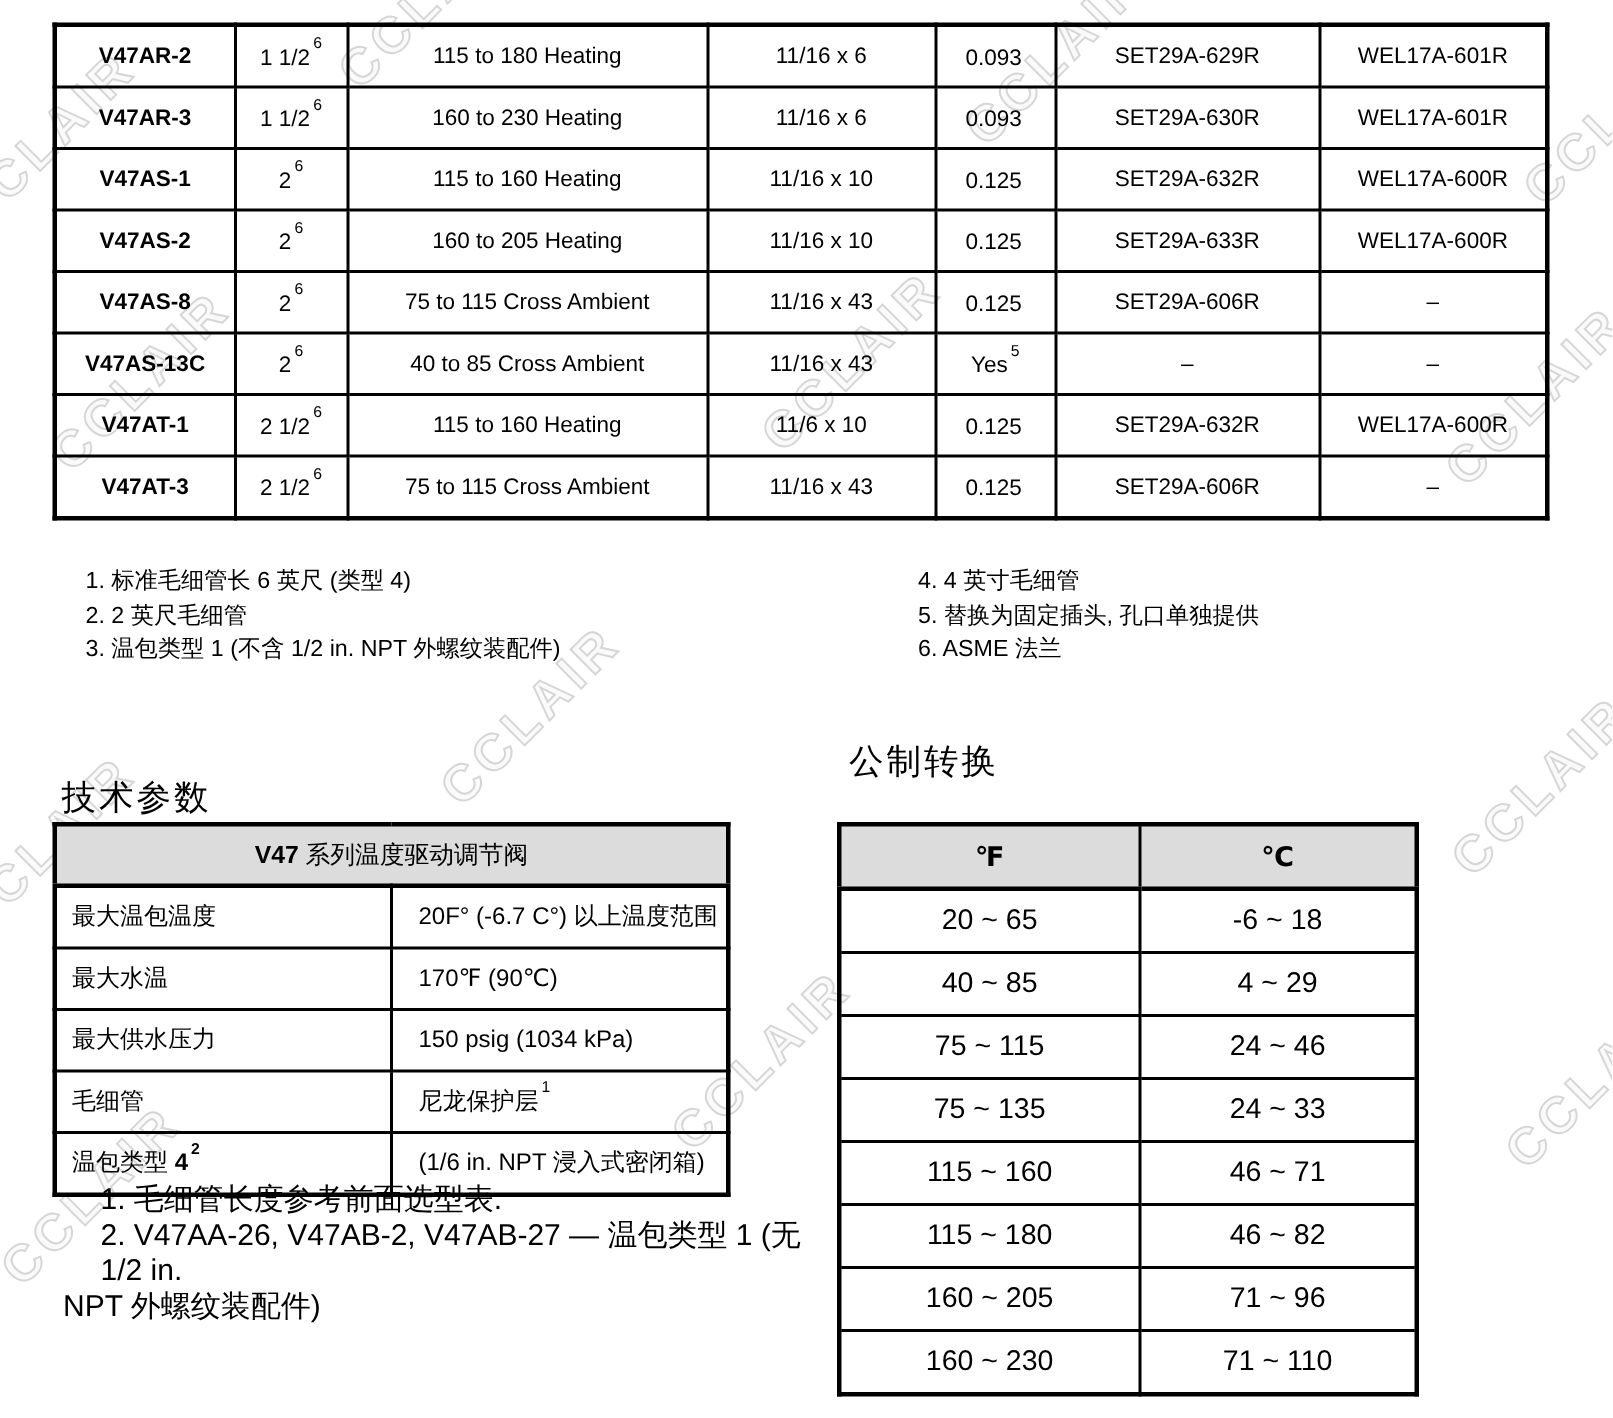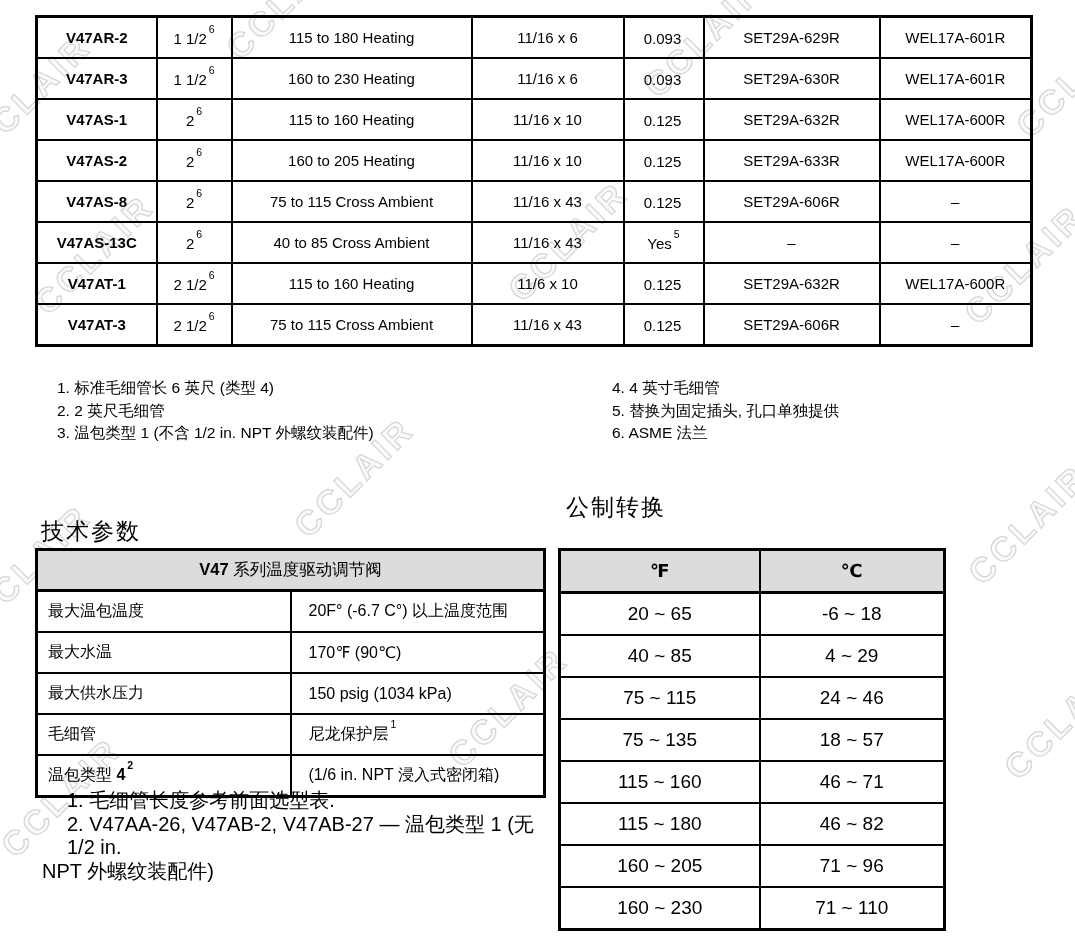--- a/index.html
+++ b/index.html
@@ -29,21 +29,21 @@
   sup.sp{font-size:10.5px;position:relative;top:-5px;margin-left:2px;}
   
   .fnblock{position:absolute;font-size:15.5px;line-height:22.5px;}
   #fn-left{left:57px;top:377px;}
   #fn-right{left:612px;top:377px;}
   
   .section-heading{position:absolute;font-size:23px;letter-spacing:2px;}
   #tech-heading{left:41px;top:516px;}
   #metric-heading{left:566px;top:492px;}
   
-  #tech-table{position:absolute;left:35px;top:548px;width:511px;border:3px solid #000;}
+  #tech-table{position:absolute;left:35px;top:548px;width:452px;border:3px solid #000;}
   #tech-table td{border:2px solid #000;vertical-align:middle;font-size:16px;}
   #tech-table td.ttl{
     height:36px;text-align:center;background:#dcdcdc;font-size:16.5px;
     border-bottom:3px solid #000;
   }
   #tech-table td.lbl{height:37px;padding-left:10px;width:178px;margin-left:32px;}
   #tech-table td.val{padding-left:17px;}
   
   #tech-fn{position:absolute;left:42px;top:789px;font-size:20px;line-height:23.5px;width:500px;}
   #tech-fn .ind{margin-left:25px;}
@@ -231,21 +231,21 @@
       <tr>
         <td>40 ~ 85</td>
         <td>4 ~ 29</td>
       </tr>
       <tr>
         <td>75 ~ 115</td>
         <td>24 ~ 46</td>
       </tr>
       <tr>
         <td>75 ~ 135</td>
-        <td>18 ~ 57</td>
+        <td>24 ~ 33</td>
       </tr>
       <tr>
         <td>115 ~ 160</td>
         <td>46 ~ 71</td>
       </tr>
       <tr>
         <td>115 ~ 180</td>
         <td>46 ~ 82</td>
       </tr>
       <tr>

